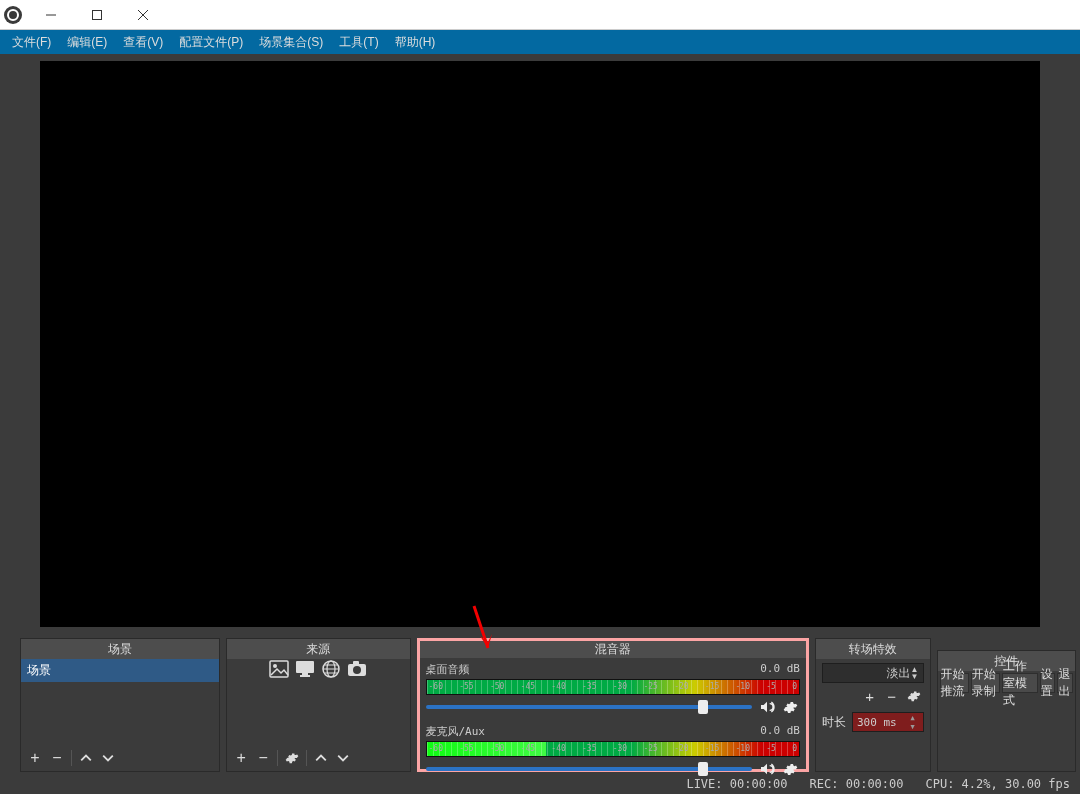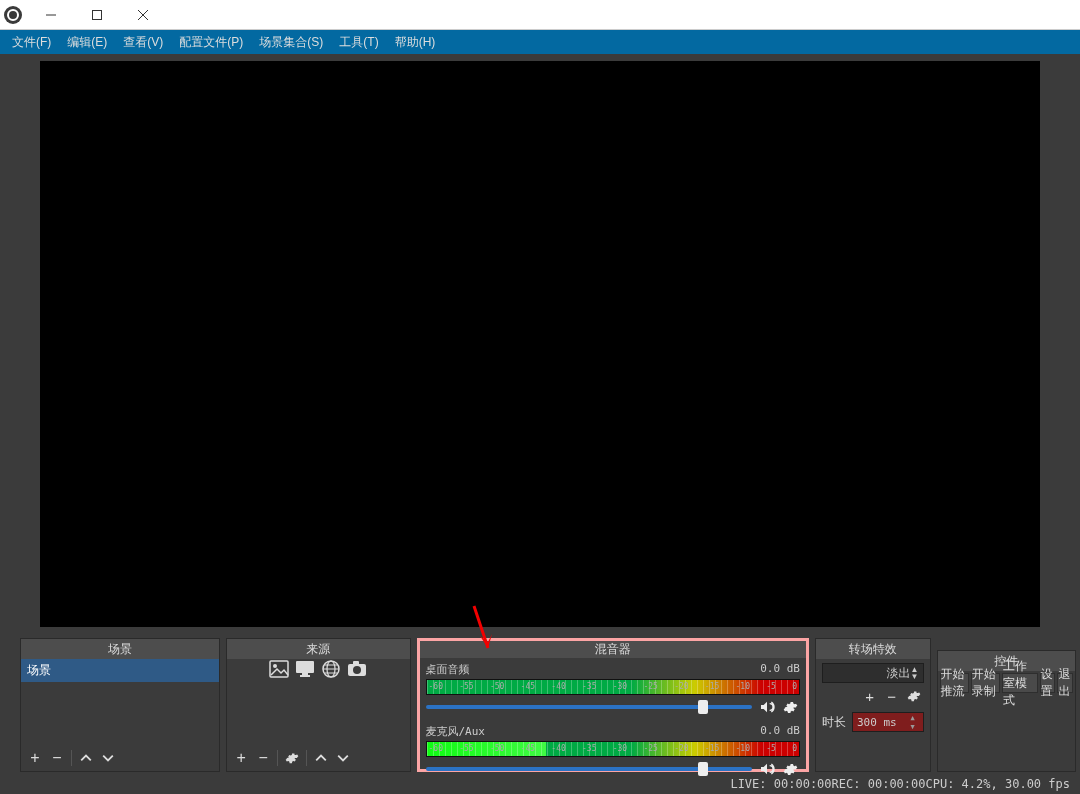--- a/index.html
+++ b/index.html
@@ -204,21 +204,21 @@
 .ctrl-btn {
   background:#4a4a4a; border:1px solid #2e2e2e; height:20px;
   display:flex; align-items:center; justify-content:center;
   font-size:12px; color:#ddd;
 }
 
 
 .statusbar {
   height: 20px; background:#3b3b3b; color:#ccc;
   display:flex; align-items:center; justify-content:flex-end;
-  padding:0 10px; font-family: "Consolas", monospace; font-size:12px;
+  gap: 22px; padding:0 10px; font-family: "Consolas", monospace; font-size:12px;
 }
 </style>
 </head>
 <body>
 
 <div class="titlebar">
   <div class="app-icon"></div>
   <div class="winbtns">
     <div class="winbtn">
         <svg viewBox="0 0 10 10">

